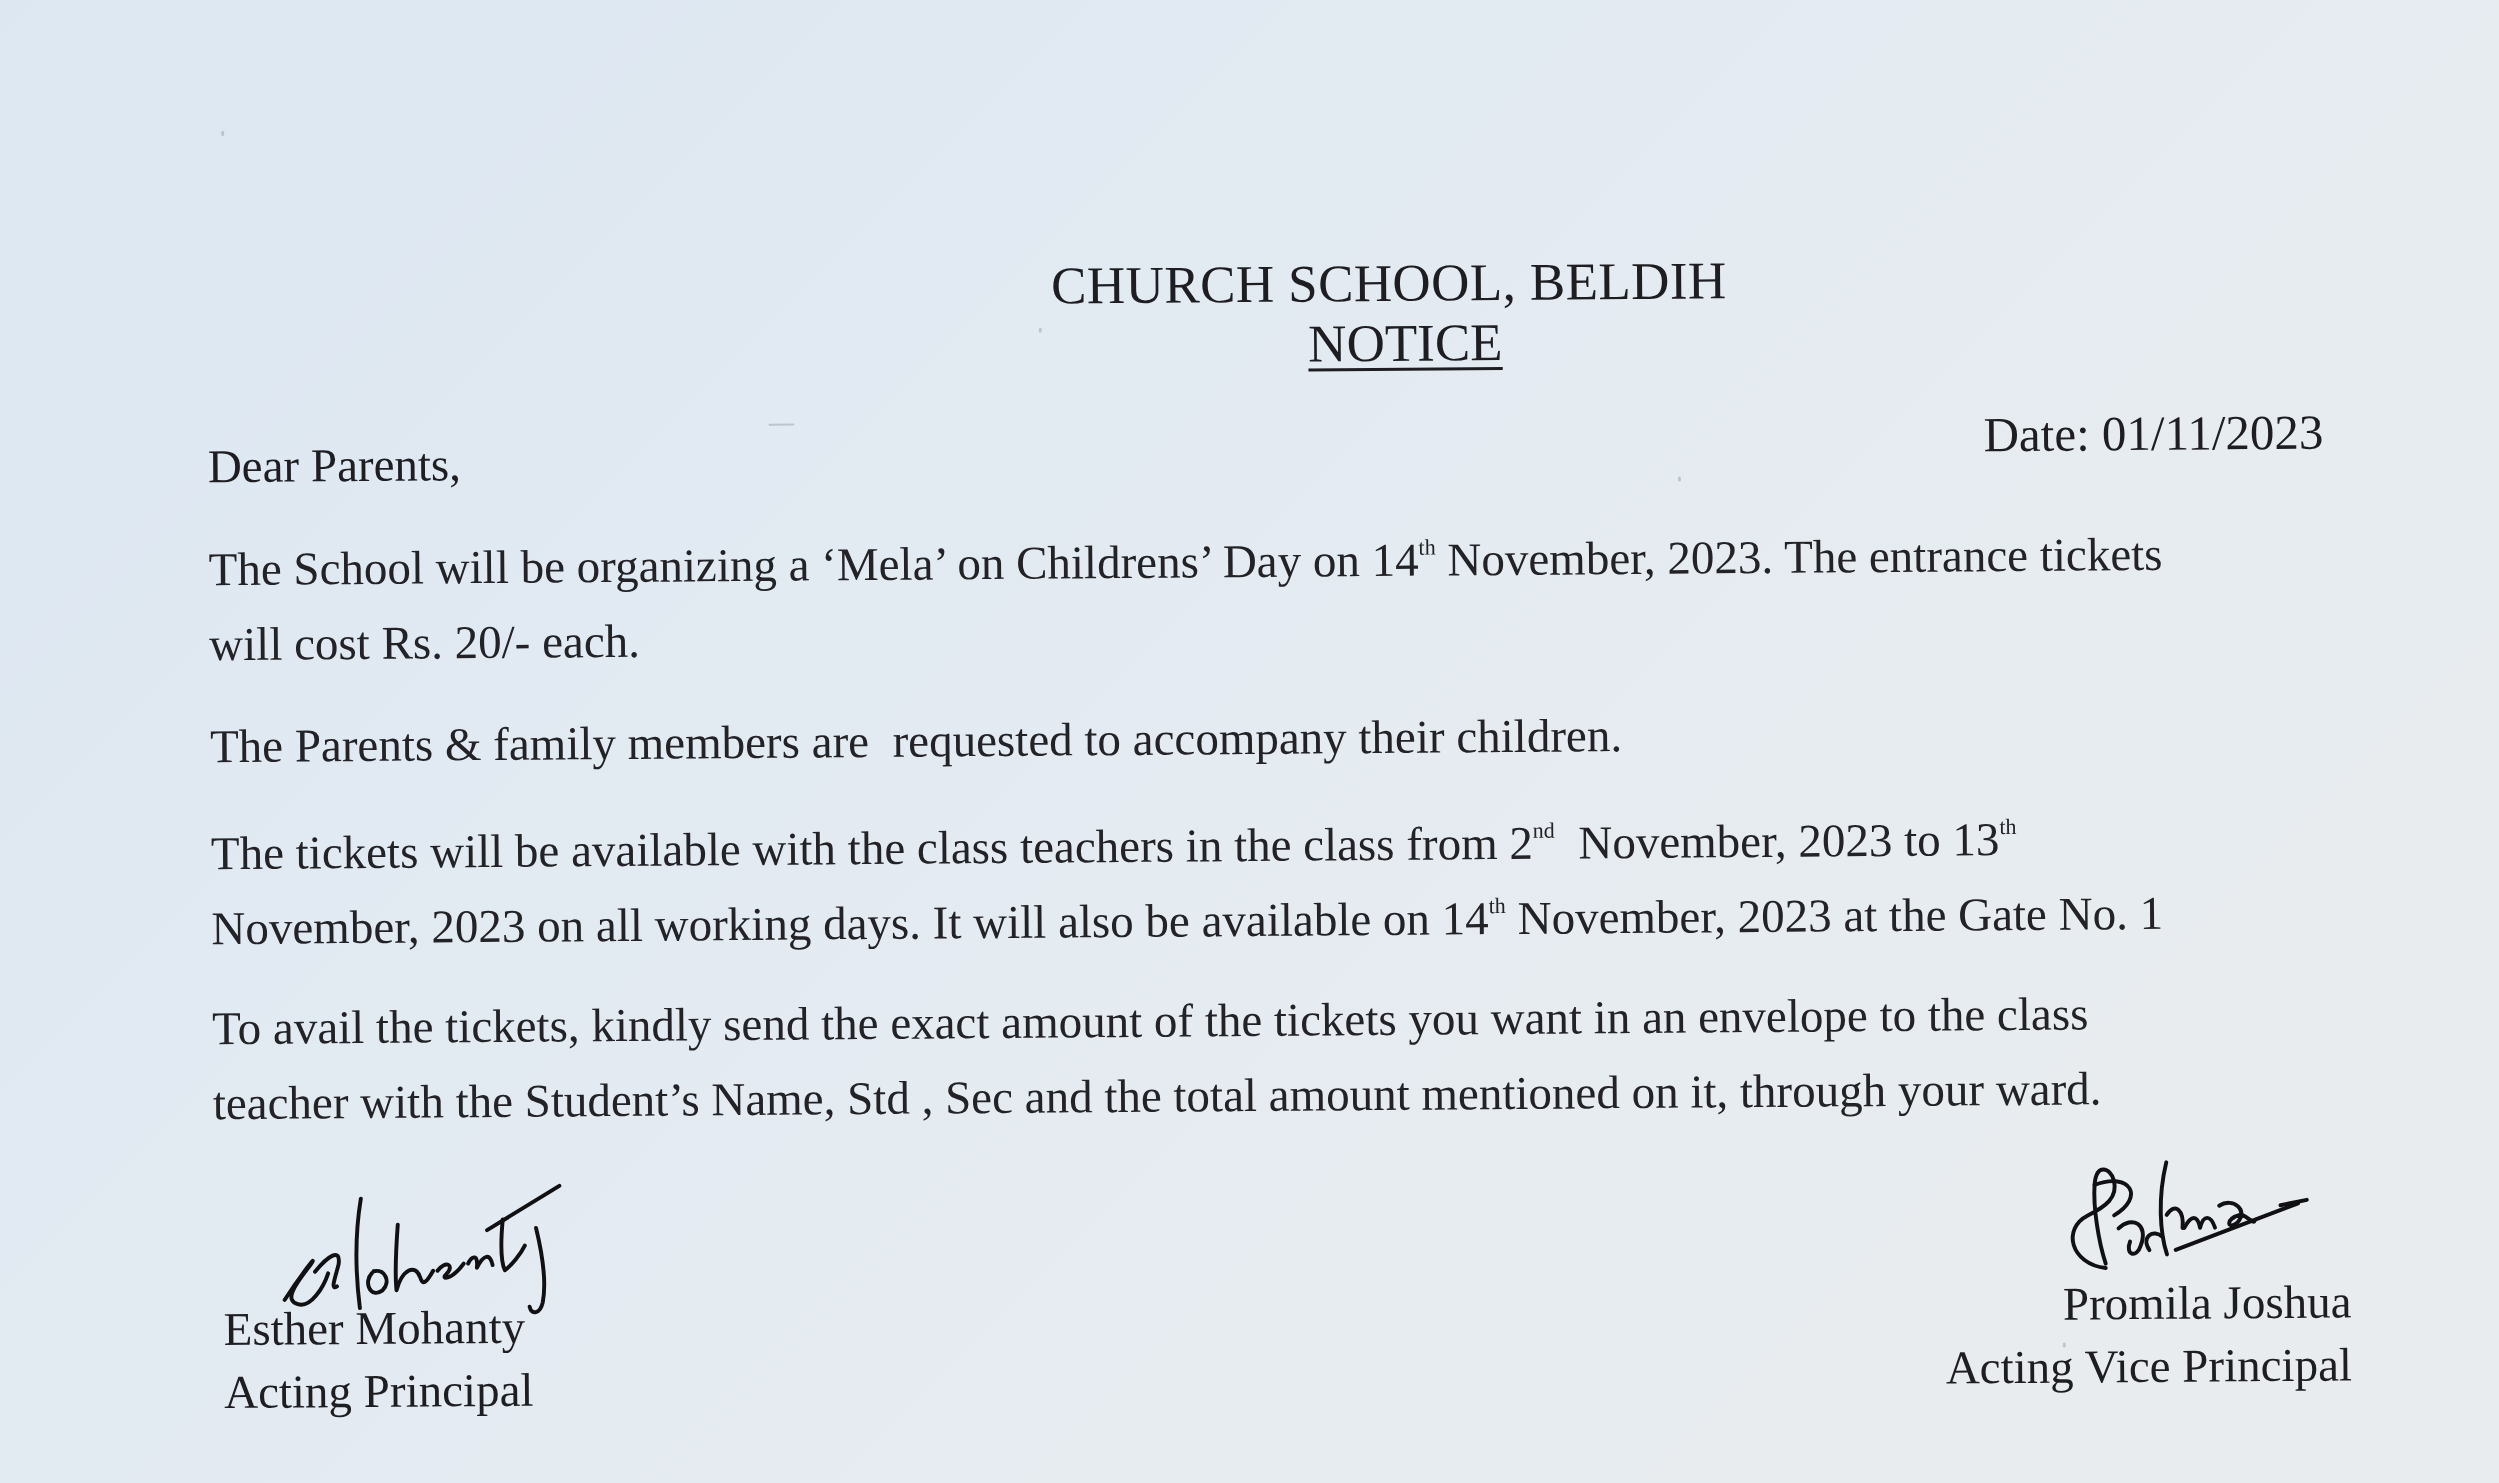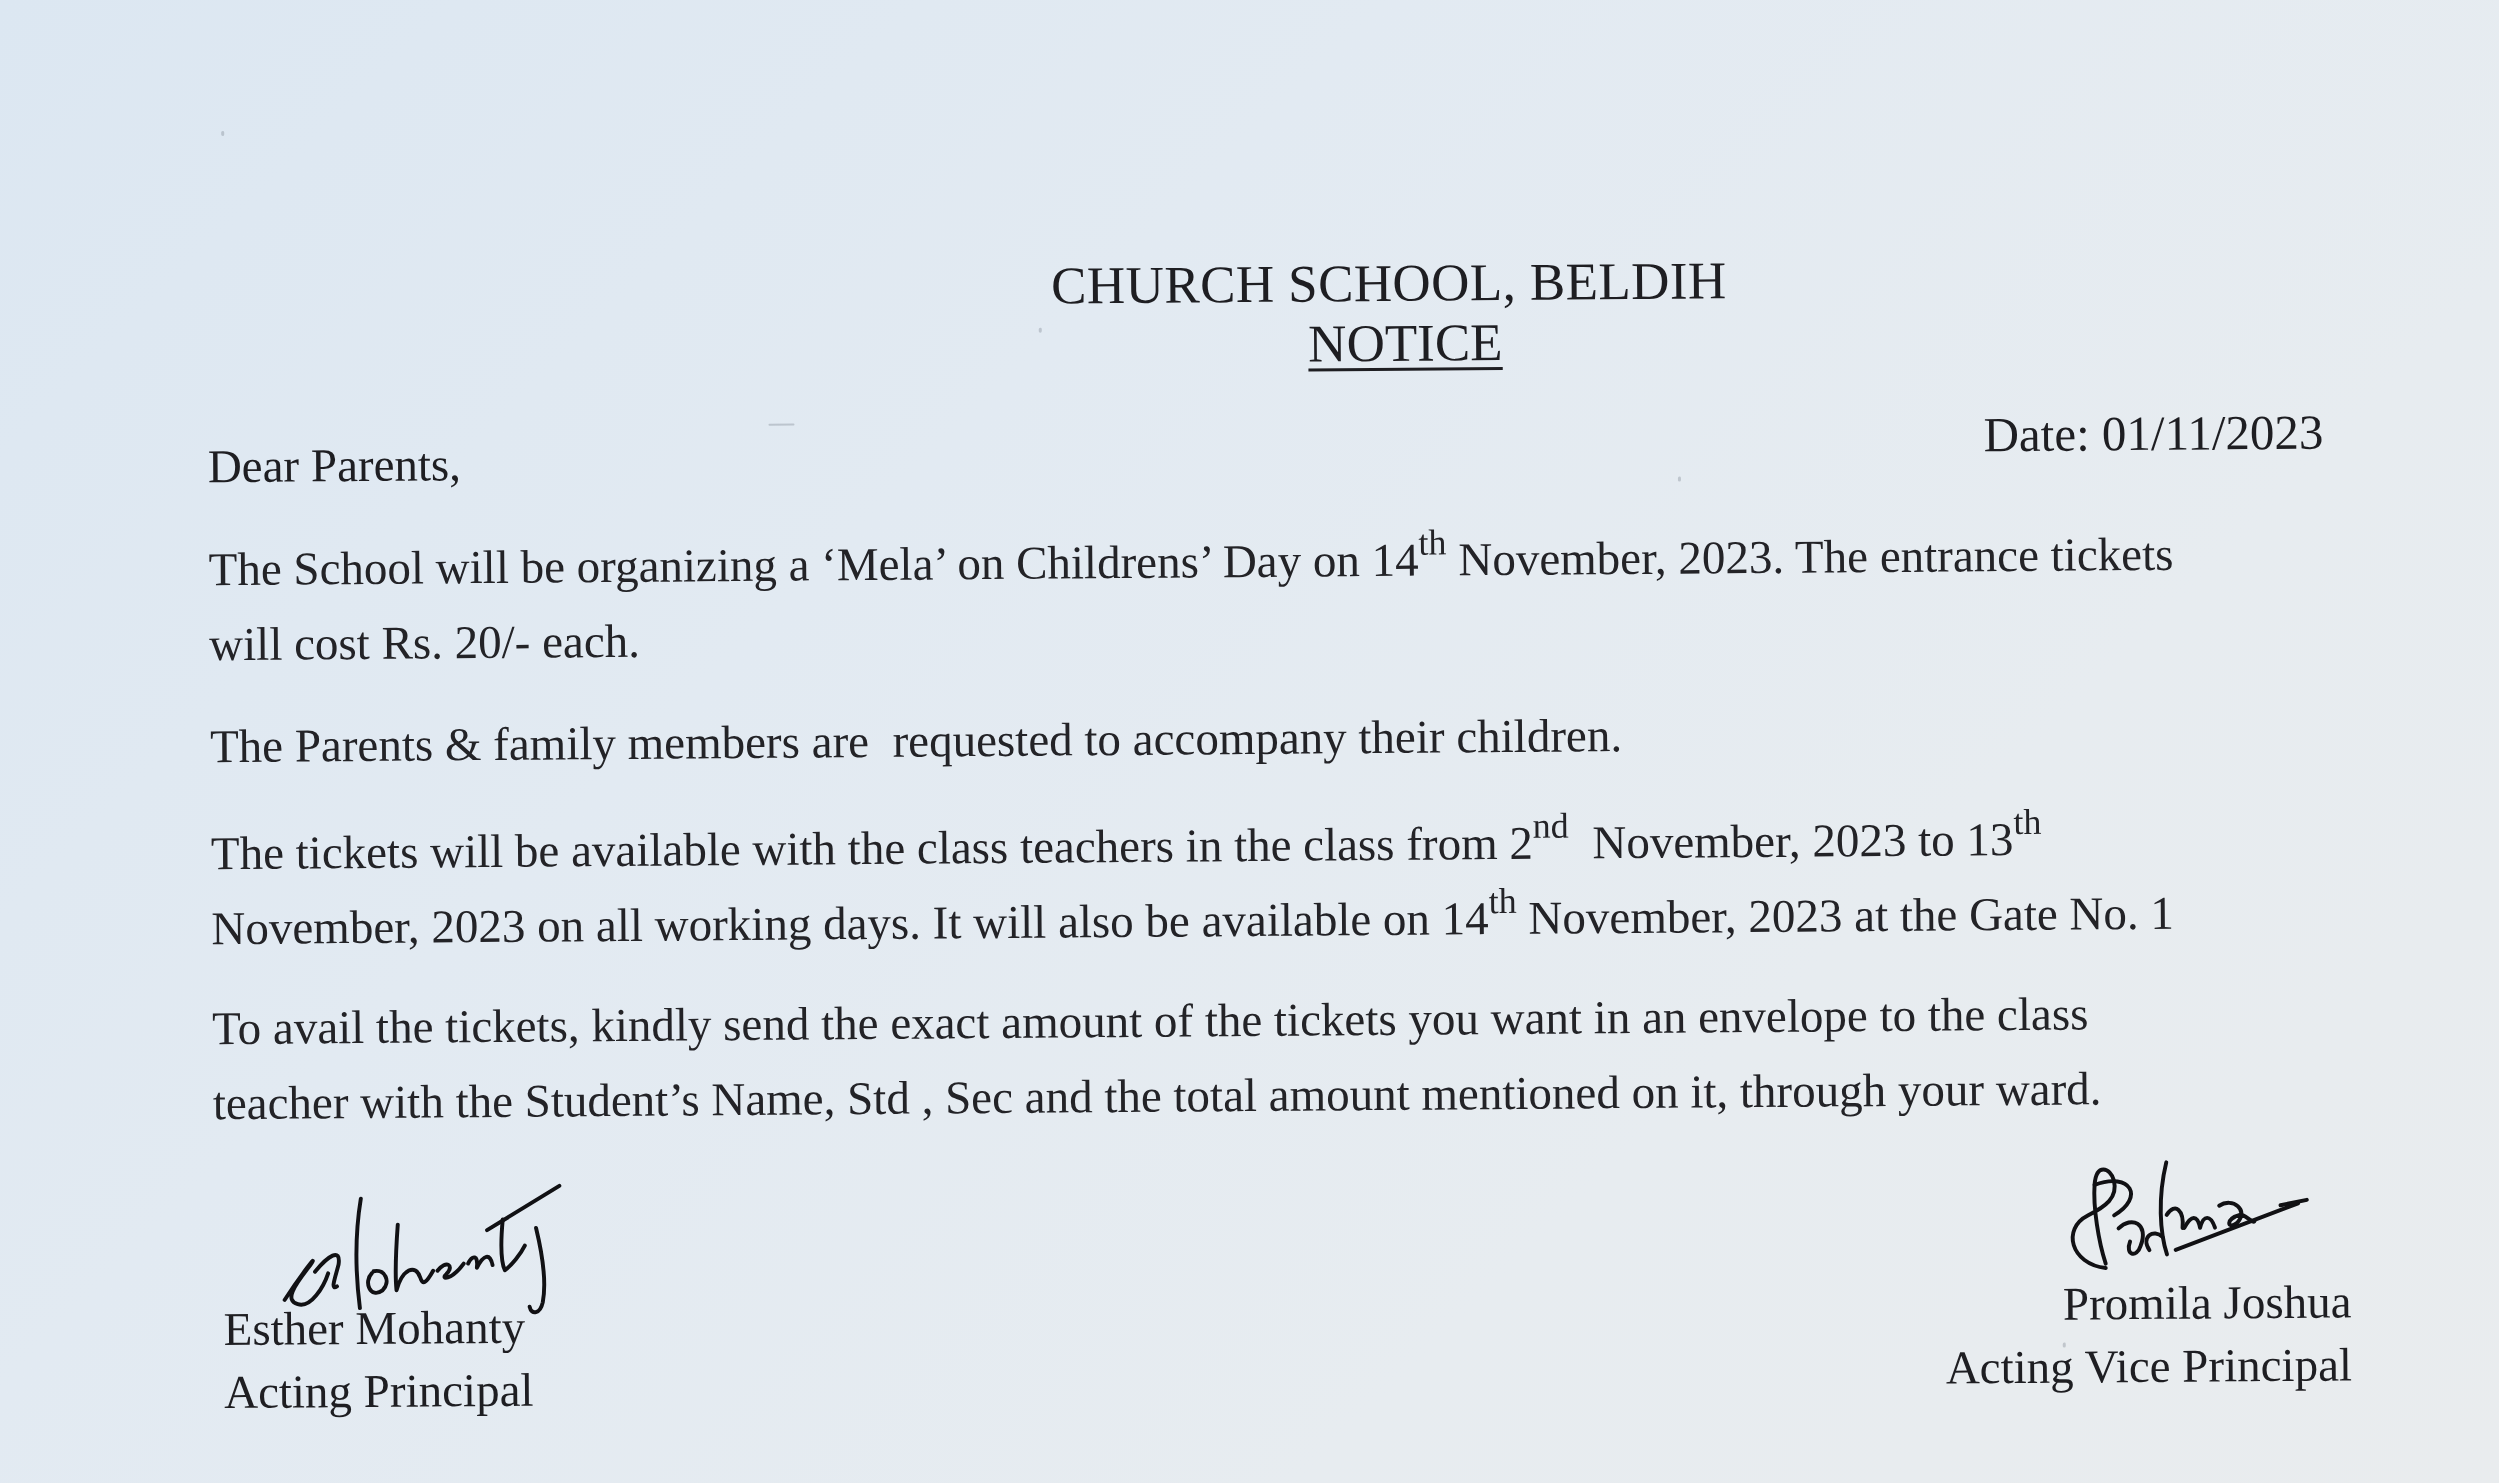--- a/index.html
+++ b/index.html
@@ -50,21 +50,21 @@
     left: 1986px; top: 412px;
     font-size: 49px;
   }
   .para {
     left: 210px;
     font-size: 47px;
     line-height: 75px;
     color: #232327;
   }
   .para sup {
-    font-size: 36px;
+    font-size: 22px;
     vertical-align: 21px;
     line-height: 0;
   }
   .p1 { top: 524px; }
   .p2 { top: 701px; }
   .p3 { top: 808px; }
   .p4 { top: 983px; }
 
   .sig-left {
     left: 219px; top: 1161px;

